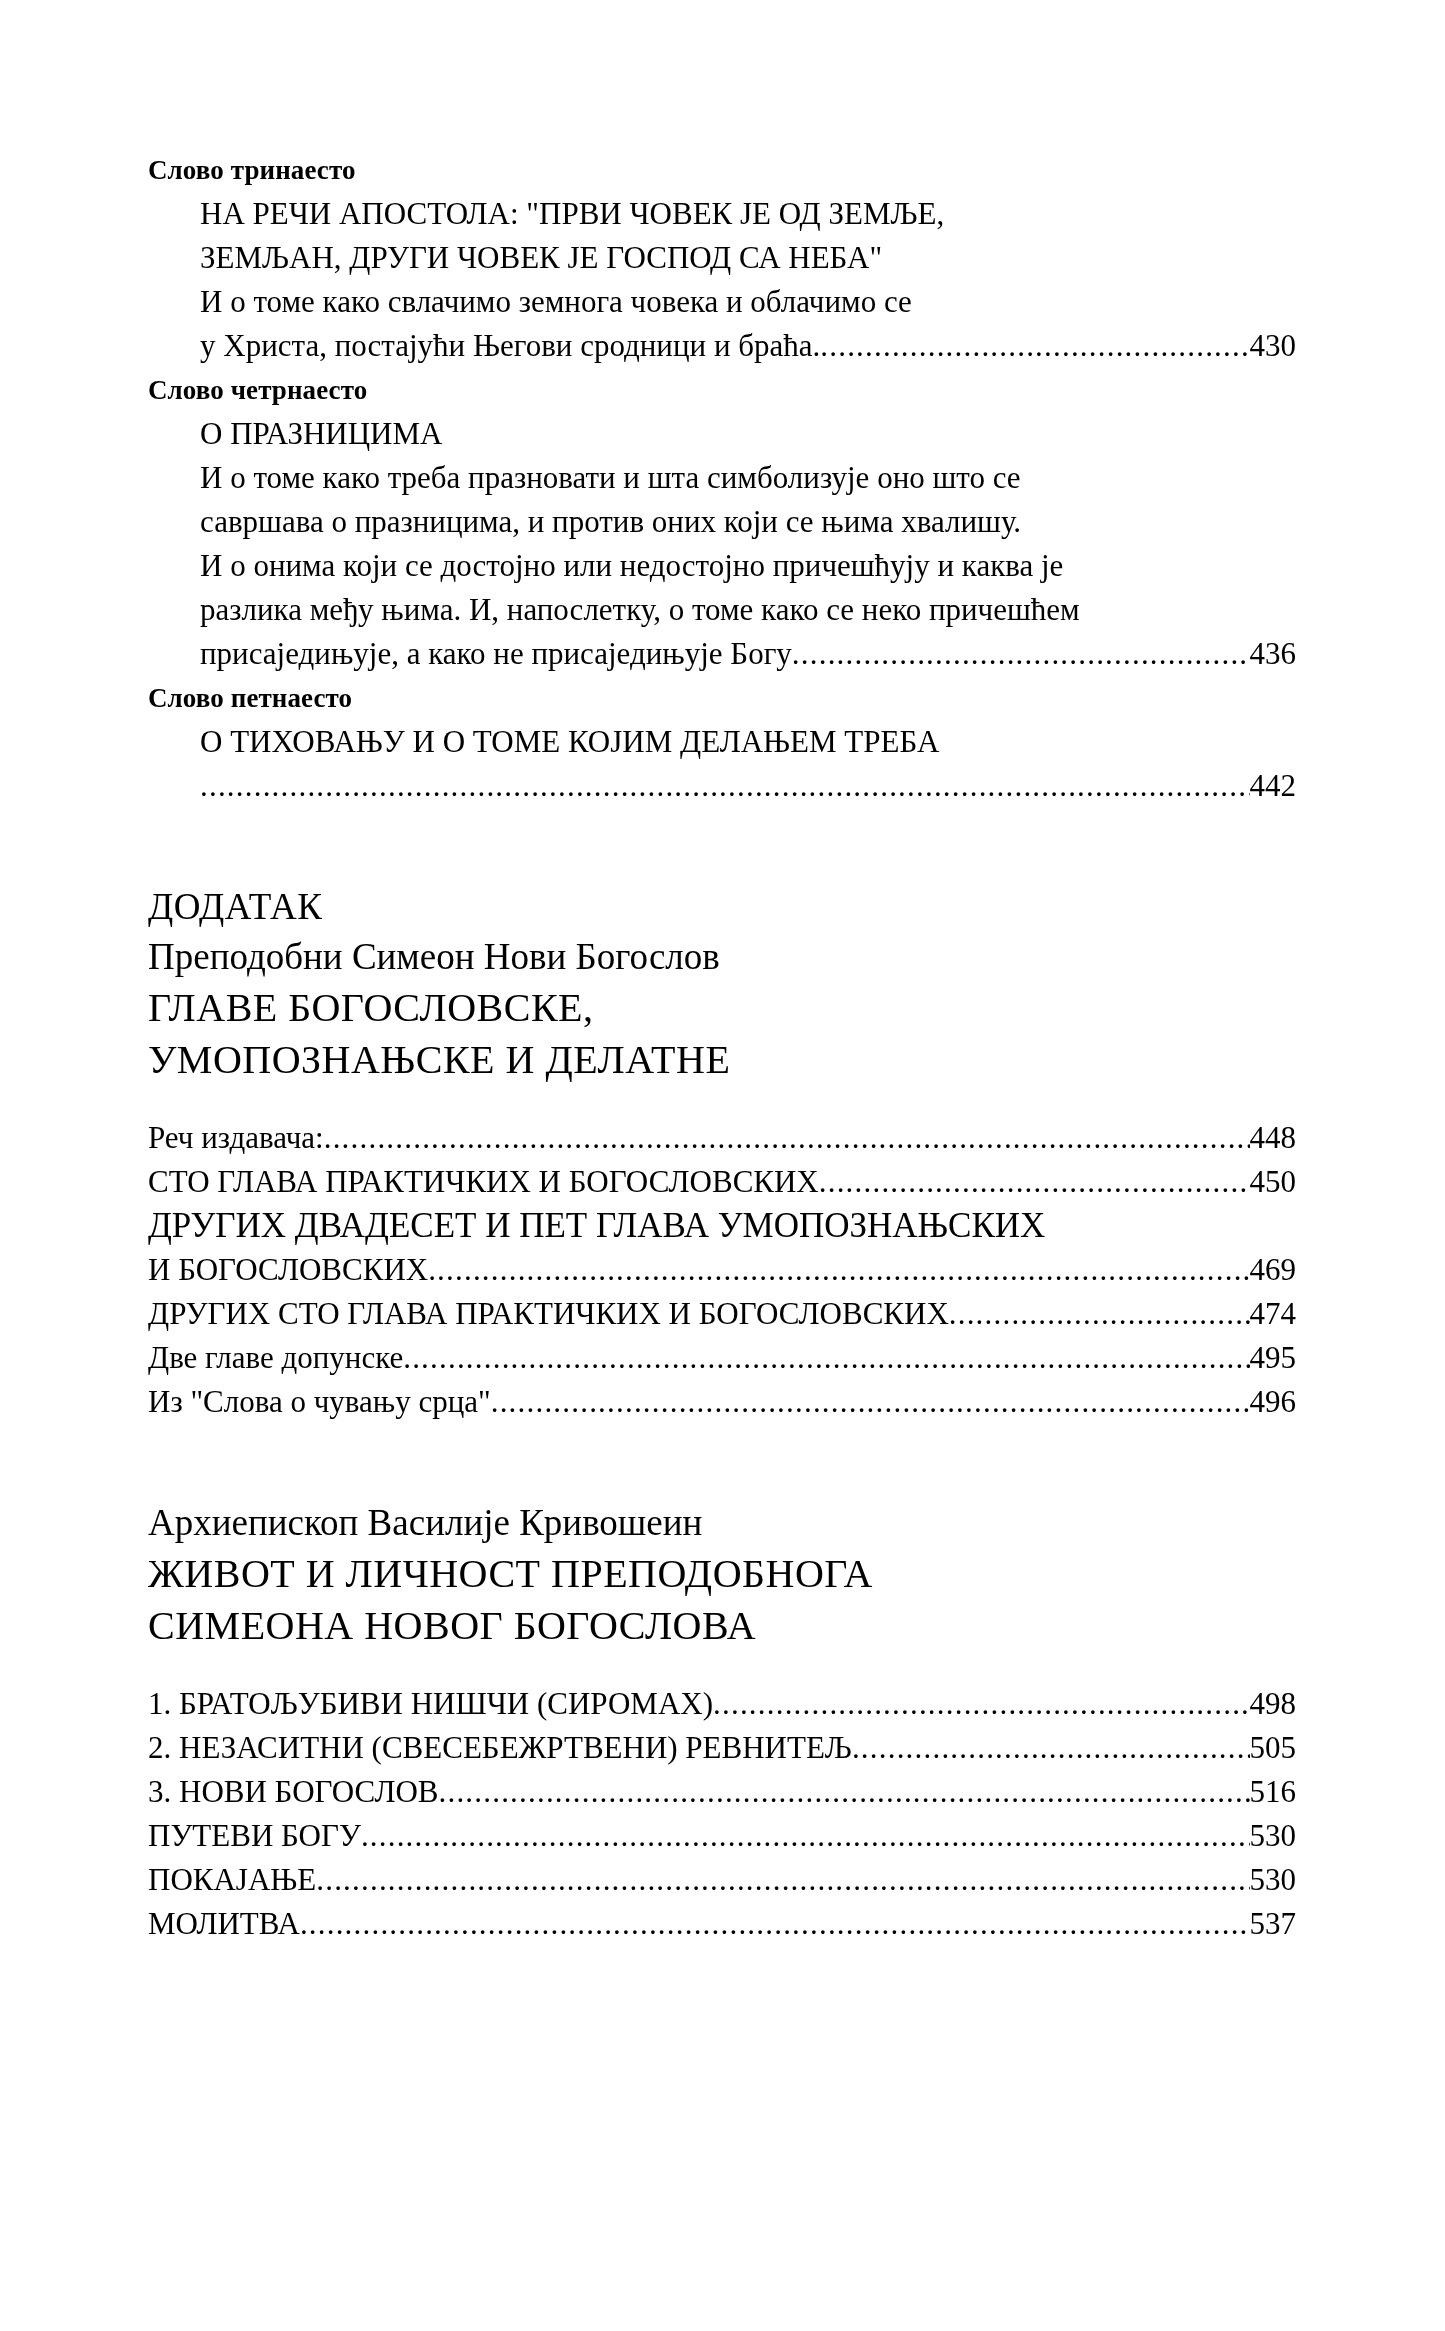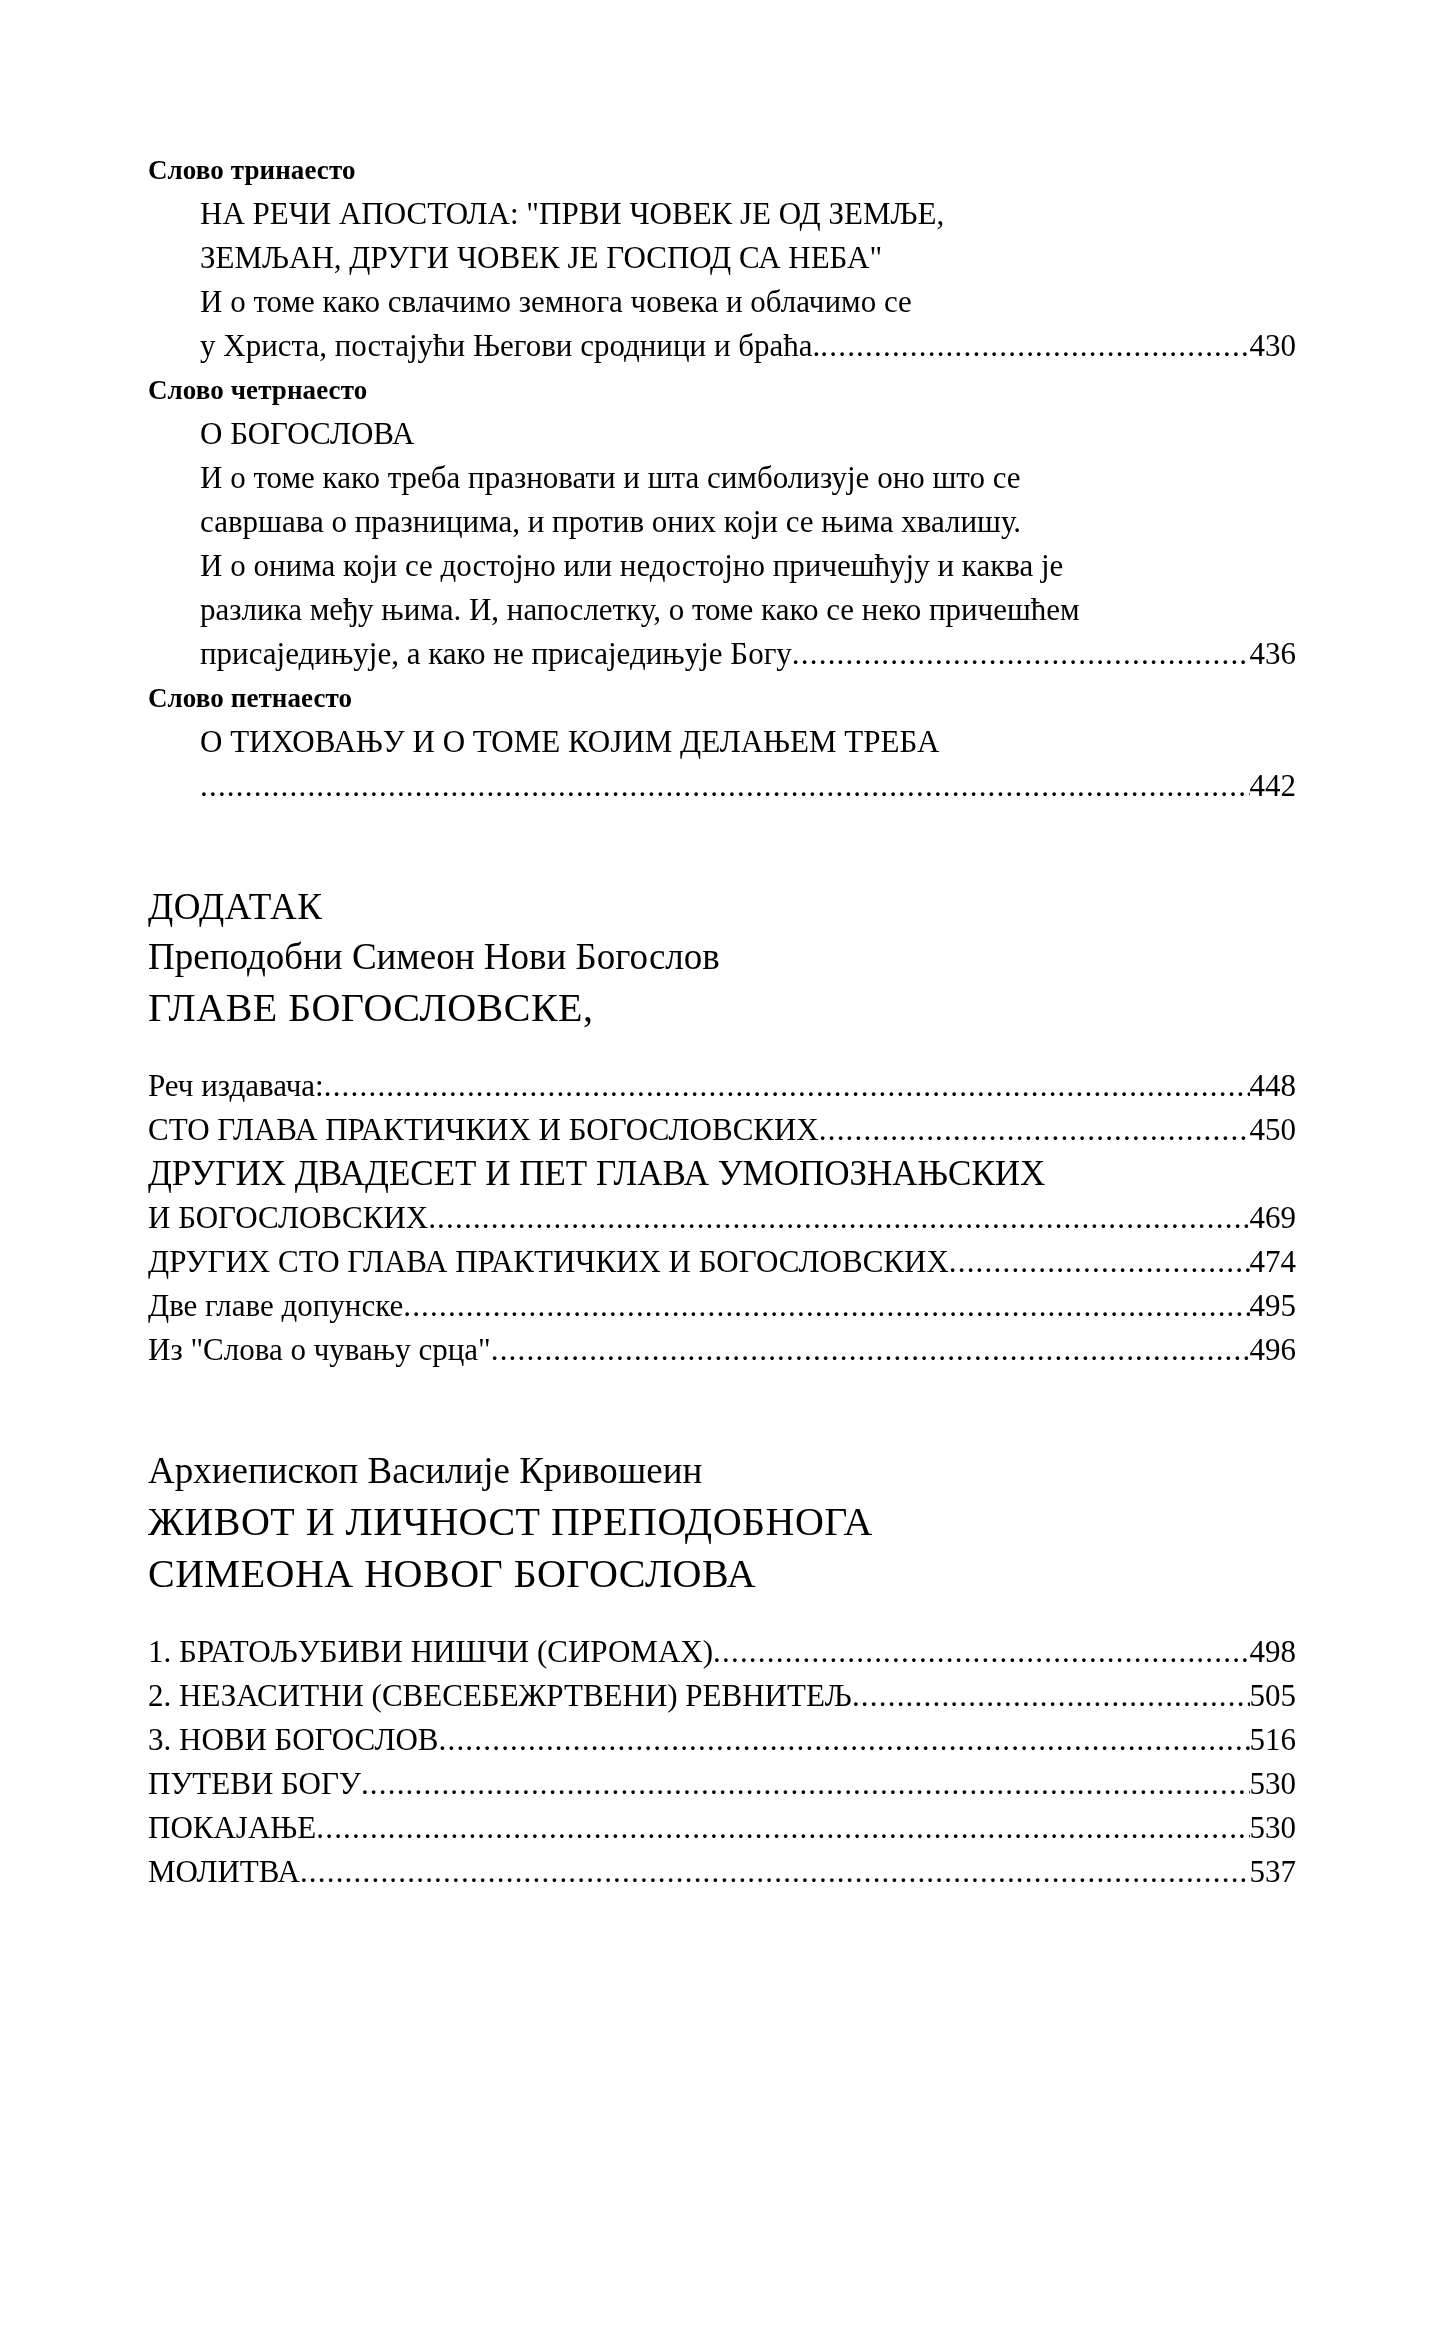--- a/index.html
+++ b/index.html
@@ -116,21 +116,21 @@
       <div class="ind">И о томе како свлачимо земнога човека и облачимо се</div>
       <div class="leadline">
         <span class="txt">у Христа, постајући Његови сродници и браћа.</span>
         <span class="dots">............................................................................................................................................................................................................................</span>
         <span class="pg">430</span>
       </div>
     </div>
 
     <div class="toc-block">
       <div class="slovo-head">Слово четрнаесто</div>
-      <div class="ind">О БОГОСЛОВА</div>
+      <div class="ind">О ПРАЗНИЦИМА</div>
       <div class="ind">И о томе како треба празновати и шта симболизује оно што се</div>
       <div class="ind">савршава о празницима, и против оних који се њима хвалишу.</div>
       <div class="ind">И о онима који се достојно или недостојно причешћују и каква је</div>
       <div class="ind">разлика међу њима. И, напослетку, о томе како се неко причешћем</div>
       <div class="leadline">
         <span class="txt">присаједињује, а како не присаједињује Богу</span>
         <span class="dots">............................................................................................................................................................................................................................</span>
         <span class="pg">436</span>
       </div>
     </div>
@@ -143,20 +143,21 @@
         <span class="pg">442</span>
       </div>
     </div>
 
     <div class="gap-xl"></div>
 
     <div class="center-head">
       <div class="ch-l1">ДОДАТАК</div>
       <div class="ch-l2">Преподобни Симеон Нови Богослов</div>
       <div class="ch-l3">ГЛАВЕ БОГОСЛОВСКЕ,</div>
+      <div class="ch-l3">УМОПОЗНАЊСКЕ И ДЕЛАТНЕ</div>
     </div>
 
     <div class="gap-md"></div>
 
     <div>
 
       <div class="leadline flush">
         <span class="txt">Реч издавача:</span>
         <span class="dots">............................................................................................................................................................................................................................</span>
         <span class="pg">448</span>

